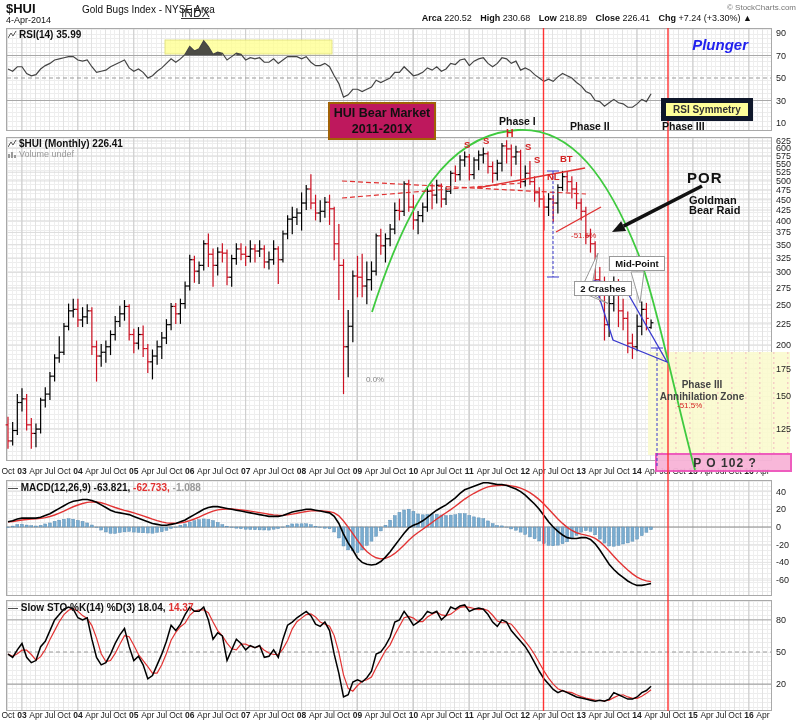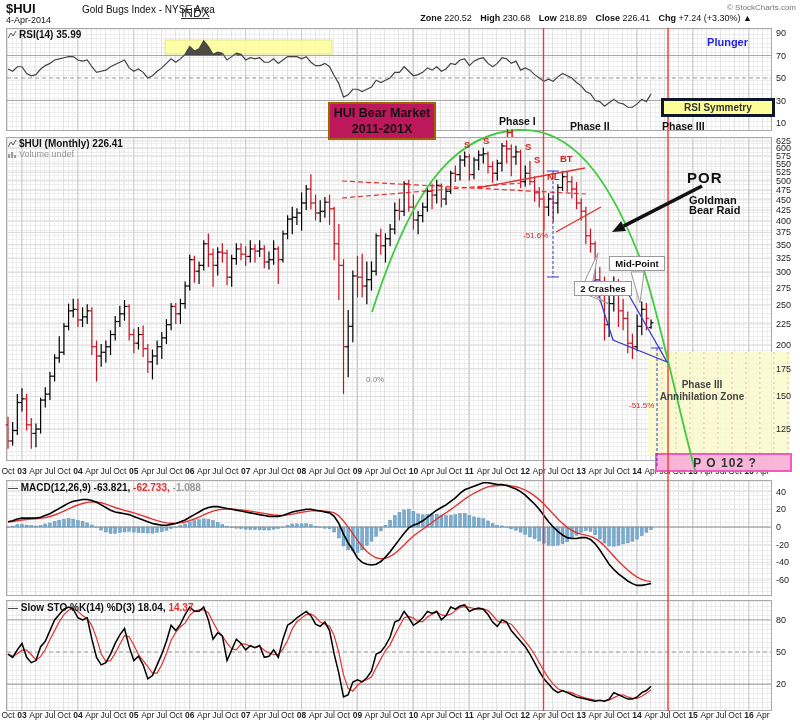--- a/index.html
+++ b/index.html
@@ -21,25 +21,25 @@
   .sym{font-size:13px;font-weight:bold;}
   .nm{font-size:10px;margin-left:40px;}
   .ex{font-size:12px;color:#333;text-decoration:underline;}
   .dt{font-size:9px;}
   .cpy{font-size:8px;color:#777;}
   .quote{font-size:9px;}
   .quote .v{margin-right:6px;}
   .phdr{font-size:10px;}
   .gray{color:#999;}
   .red{color:#e03030;}
-  .redtxt{color:#d42222;font-weight:bold;}
+  .redtxt{color:#d42222;font-weight:bold;margin-left:48px;}
   .fib{font-size:8px;}
-  .blue{color:#2222ee;font-weight:bold;font-size:11px;}
-  .ys{background:#ffff99;border:3px solid #0f172a;font-size:10px;font-weight:bold;color:#333;
-      padding:1px 20px;}
+  .blue{color:#2222ee;font-weight:bold;font-size:15px;font-style:italic;}
+  .ys{background:#ffff99;border:5px solid #0f172a;font-size:10px;font-weight:bold;color:#333;
+      padding:1px 7px;}
   .bearbox{border:2px solid #a16207;background:#be185d;width:104px;text-align:center;
       font-size:12.5px;font-weight:bold;line-height:16px;padding:1px 0;}
   .phase{font-size:10.5px;font-weight:bold;}
   .por{font-size:15px;font-weight:bold;letter-spacing:1px;}
   .gold{font-size:11px;font-weight:bold;line-height:10px;}
   .callout{border:1px solid #999;background:#fff;font-size:9.5px;font-weight:bold;
       text-align:center;padding:1px 2px;}
   .zone{font-size:10px;font-weight:bold;color:#444;text-align:center;line-height:11.5px;width:104px;}
   .po{font-size:12px;font-weight:bold;color:#333;text-align:center;width:134px;letter-spacing:1px;}
   .mk{font-size:9.5px;font-weight:bold;color:#d42222;}
@@ -885,21 +885,21 @@
       <polygon points="583,285 598,253 591,291" fill="#fff" stroke="#999"></polygon>
       <polygon points="588,295 609,304 586,291" fill="#fff" stroke="#999"></polygon>
     </svg>
 
   <span class="lbl sym" style="left:6px;top:1px">$HUI</span>
   <span class="lbl nm" style="left:42px;top:4px">Gold Bugs Index - NYSE Arca</span>
   <span class="lbl ex" style="left:181px;top:6px">INDX</span>
   <span class="lbl dt" style="left:6px;top:15px">4-Apr-2014</span>
   <span class="lbl cpy" style="right:4px;top:3px">© StockCharts.com</span>
   <span class="lbl quote" style="right:48px;top:13px">
-    <span class="b">Zone</span>
+    <span class="b">Arca</span>
     <span class="v">220.52</span>
     <span class="b">High</span>
     <span class="v">230.68</span>
     <span class="b">Low</span>
     <span class="v">218.89</span>
     <span class="b">Close</span>
     <span class="v">226.41</span>
     <span class="b">Chg</span>
     <span>+7.24 (+3.30%)</span>
     <span>▲</span>

